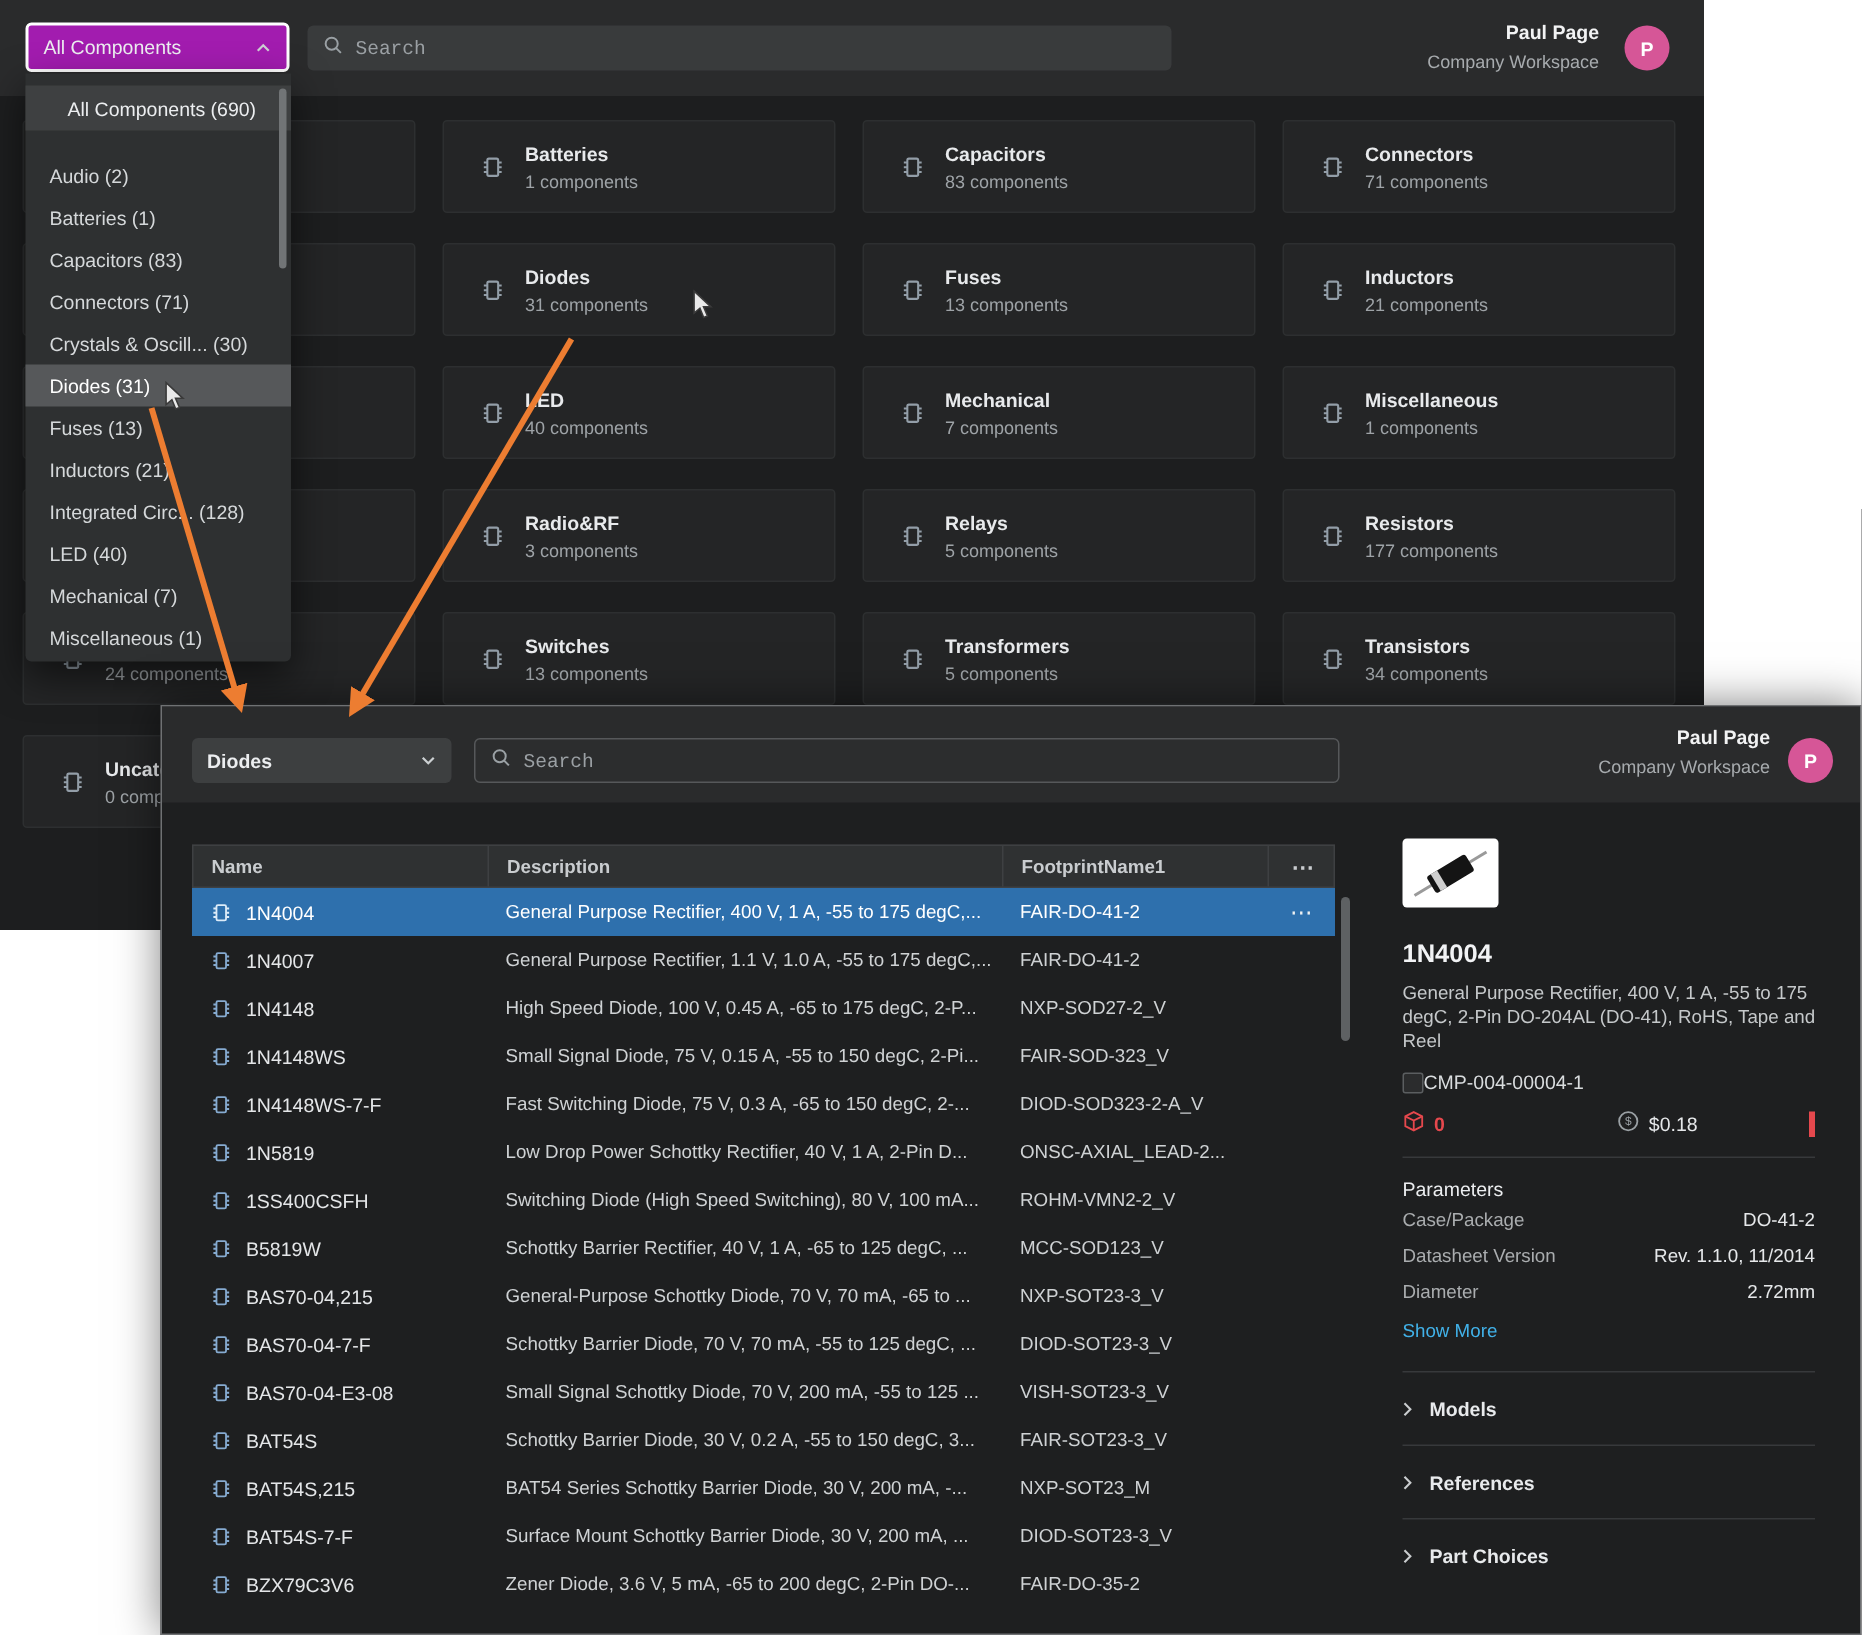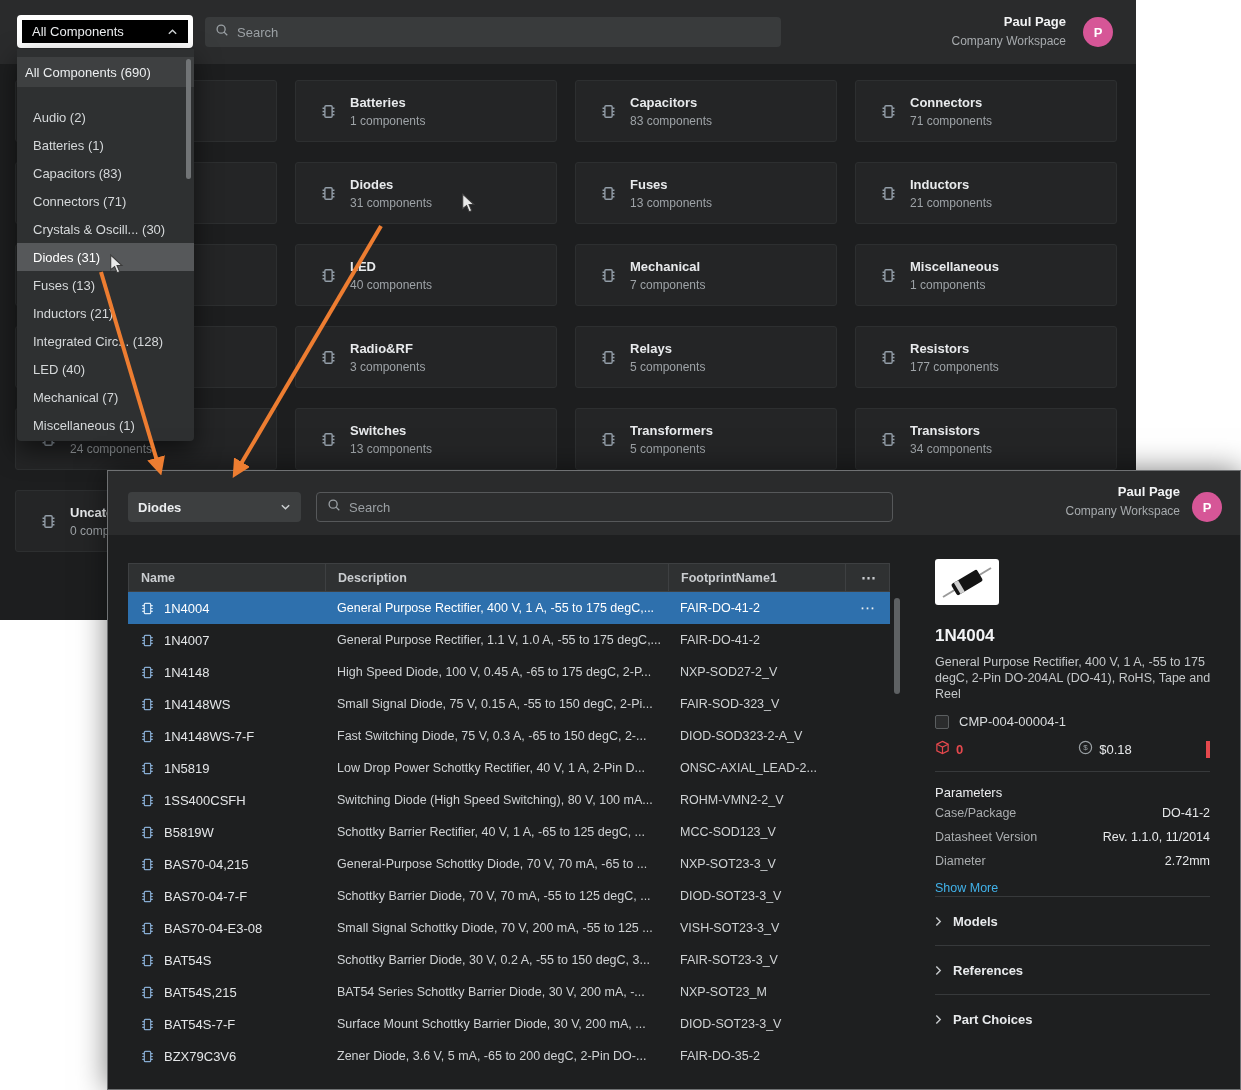--- a/index.html
+++ b/index.html
@@ -3,46 +3,46 @@
 <meta charset="utf-8">
 <style>
   *{margin:0;padding:0;box-sizing:border-box}
   body{margin:0;background:#ffffff}
   #stage{position:relative;width:1241px;height:1090px;background:#ffffff;font-family:"Liberation Sans",sans-serif;overflow:hidden}
 
   
   .topbar{position:absolute;left:0;top:0;right:0;height:64px;background:#2a2b2c}
   .dd-btn{position:absolute;display:flex;align-items:center;justify-content:space-between;padding:0 10px;border-radius:4px;font-size:13px;color:#eceef0;cursor:default}
   .searchbox{position:absolute;display:flex;align-items:center;gap:8px;padding:0 10px;border-radius:4px}
-  .sinput{flex:1;background:transparent;border:none;outline:none;color:#22c55e;font-family:Liberation Sans, sans-serif;font-size:13px}
+  .sinput{flex:1;background:transparent;border:none;outline:none;color:#22c55e;font-family:Liberation Mono, monospace;font-size:13px}
   .sinput::placeholder{color:#9ba0a4}
   .userblock{position:absolute;top:14px;text-align:right}
   .user-name{font-size:13px;font-weight:700;color:#f2f3f4}
   .user-ws{font-size:12px;color:#a7abae;margin-top:5px}
   .avatar{position:absolute;width:30px;height:30px;border-radius:50%;background:#d65697;color:#fff;font-size:13px;font-weight:700;display:flex;align-items:center;justify-content:center}
   .chev{display:inline-flex}
   .chip-icon{display:inline-flex;width:15px;height:15px;flex:none}
   .chip-icon svg{width:100%;height:100%}
   .chip-icon rect,.chip-icon path{fill:none;stroke:currentColor;stroke-width:1.3}
 
   
   #library-window{position:absolute;left:0;top:0;width:1136px;height:620px;background:#1d1e1f;overflow:hidden}
-  #lib-cat-btn{left:17px;top:15px;width:176px;height:33px;background:#000000;border:5px solid #ffffff}
+  #lib-cat-btn{left:17px;top:15px;width:176px;height:33px;background:#a21caf;border:2px solid #ffffff}
   #lib-search{left:205px;top:17px;width:576px;height:30px;background:#393b3c}
   #lib-user{right:70px}
   #lib-avatar{left:1083px;top:17px}
 
   #category-grid{position:absolute;left:15px;top:80px;display:grid;grid-template-columns:repeat(4,262px);grid-auto-rows:62px;column-gap:18px;row-gap:20px}
   .cat-card{background:#242526;border:1px solid #2d2f30;border-radius:3px;display:flex;align-items:center;gap:13px;padding-left:24px}
   .cat-card .chip-icon{width:17px;height:17px;color:#939ea8}
   .cat-name{font-size:13px;font-weight:700;color:#e8eaec}
   .cat-count{font-size:12px;color:#9ea3a7;margin-top:4px}
 
   #dropdown-panel{position:absolute;left:17px;top:49px;width:177px;height:392px;background:#2e3031;border-radius:0 0 4px 4px;box-shadow:0 10px 26px rgba(0,0,0,.55);z-index:5}
-  .dd-head{margin-top:8px;height:30px;display:flex;align-items:center;padding-left:8px;background:#3e4041;font-size:13px;color:#eceef0}
+  .dd-head{margin-top:8px;height:30px;display:flex;align-items:center;padding-left:28px;background:#3e4041;font-size:13px;color:#eceef0}
   #dd-list{margin-top:16px}
   .dd-item{height:28px;display:flex;align-items:center;padding-left:16px;font-size:13px;color:#d5d8da;white-space:nowrap}
   .dd-item.hl{background:#56585a;color:#fff}
   .dd-scrollthumb{position:absolute;right:3px;top:10px;width:5px;height:120px;border-radius:3px;background:#717476}
 
   
   #detail-window{position:absolute;left:107px;top:470px;width:1134px;height:620px;background:#1e1f20;border:1px solid #6f7173;box-shadow:0 0 28px rgba(0,0,0,.5);z-index:10;overflow:hidden}
   #det-cat-btn{left:20px;top:21px;width:173px;height:30px;background:#3d3f40;font-weight:700}
   #det-search{left:208px;top:21px;width:577px;height:30px;background:#2c2d2e;border:1px solid #56585a}
   #det-user{right:60px;top:13px}
@@ -61,36 +61,36 @@
   .desc-cell,.fp-cell{padding-left:12px;white-space:nowrap;overflow:hidden}
   .more-cell{display:flex;justify-content:center}
   .more-dots{font-size:15px;color:#eef1f3}
   #table-vscroll{position:absolute;left:786px;top:127px;width:6px;height:96px;background:#5e6163;border-radius:3px}
 
   
   #side-panel{position:absolute;left:827px;top:88px;width:275px}
   .part-img{width:64px;height:46px;background:#fff;border-radius:3px}
   .part-title{margin-top:21px;font-size:17px;font-weight:700;color:#f2f3f5}
   .part-desc{margin-top:8px;width:292px;font-size:12.5px;line-height:16px;color:#c5c8ca}
-  .cmp-row{margin-top:12px;display:flex;align-items:center;gap:10px}
+  .cmp-row{margin-top:12px;display:flex;align-items:center;gap:0}
   .checkbox{width:14px;height:14px;border:1px solid #5b5e60;background:#2b2c2d;border-radius:2px}
   .cmp-id{font-size:13px;color:#d9dcde}
   .stats-row{margin-top:11px;display:flex;align-items:center}
   .stock{display:flex;align-items:center;gap:6px;color:#e5484d;font-size:13px;font-weight:700}
   .price{display:flex;align-items:center;gap:6px;color:#e6e8ea;font-size:13px;margin-left:115px}
   .redbar{width:4px;height:17px;background:#e5484d;margin-left:auto}
   .divider{margin-top:13px;border-top:1px solid #37393b}
   .params-title{margin-top:13px;font-size:13px;font-weight:400;color:#eceef0}
   #param-list{margin-top:6px}
   .param-row{height:24px;display:flex;align-items:flex-start;justify-content:space-between;font-size:12.5px}
   .param-label{color:#aaadaf;white-space:nowrap;overflow:hidden}
   .param-value{color:#e6e8ea;text-align:right;white-space:nowrap}
   .param-value.link{color:#41b1e8}
   .show-more{margin-top:0;font-size:12.5px;color:#41b1e8;display:inline-block}
-  #section-list{}
+  #section-list{margin-top:18px}
   .section-row{height:49px;display:flex;align-items:center;gap:11px;border-top:1px solid #37393b;font-size:13px;font-weight:700;color:#e8eaec}
 
   
   #annotations{position:absolute;left:0;top:0;z-index:60;pointer-events:none}
   .cursor{position:absolute;z-index:61;pointer-events:none}
   #cursor-dd{left:109px;top:254px}
   #cursor-grid{left:461px;top:193px}
 </style>
 </head>
 <body>

